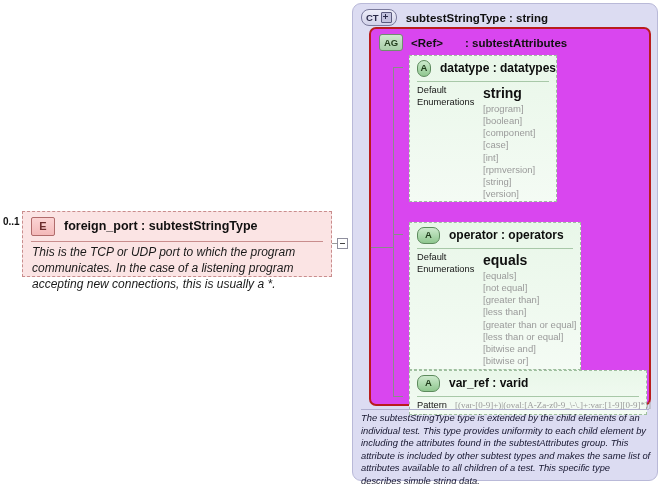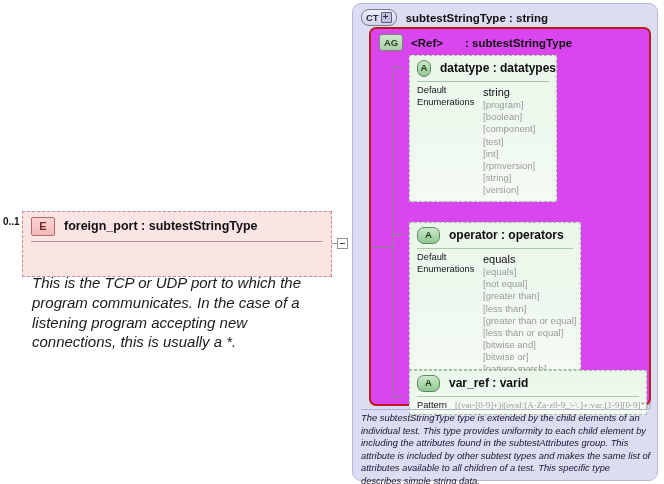--- a/index.html
+++ b/index.html
@@ -27,21 +27,21 @@
   }
   #elem-title{
     margin-left:9px;font-size:12.5px;font-weight:bold;color:#101010;
     white-space:nowrap;
   }
   #elem-divider{
     position:absolute;left:8px;right:8px;top:29px;height:1px;background:#c98d8d;
   }
   #elem-doc{
     position:absolute;left:9px;right:8px;top:33px;
-    font-size:15px;font-style:italic;color:#1a1a1a;line-height:1.32;margin-top:28px;
+    font-size:12px;font-style:italic;color:#1a1a1a;line-height:1.32;
   }
   #cardinality{
     position:absolute;left:3px;top:216px;font-size:10px;
     font-weight:bold;color:#111;
   }
 
   
   .conn-line{position:absolute;background:#9a9a9a;}
   #conn-h{left:332px;top:243px;width:12px;height:1px;}
   #expand-box{
@@ -115,21 +115,21 @@
   }
   .attr-name{margin-left:9px;font-size:12px;font-weight:bold;color:#0d0d0d;white-space:nowrap;}
   .attr-sep{position:absolute;left:7px;right:7px;top:25px;height:1px;background:#a8c8a8;}
   .attr-body{position:absolute;left:7px;top:29px;right:5px;}
   .lbl{
     font-size:9.3px;color:#151515;line-height:1.28;
   }
   .facet-row{display:flex;}
   .facet-labels{width:66px;flex:0 0 66px;}
   .facet-values{flex:1;}
-  .val-default{font-size:11px;font-weight:normal;color:#101010;line-height:1.28;}
+  .val-default{font-size:14px;font-weight:bold;color:#101010;line-height:1.28;}
   .val-enum{font-size:9.5px;color:#9a9a9a;line-height:1.28;white-space:nowrap;}
   .val-pattern{font-size:9px;color:#9a9a9a;line-height:1.28;white-space:nowrap;
     font-family:Liberation Serif, serif;}
 
   
   #desc-sep{position:absolute;left:361px;top:409px;width:288px;height:1px;background:#b0b0cf;}
   #ct-desc{
     position:absolute;left:361px;top:412px;width:290px;
     font-size:9.4px;font-style:italic;color:#15152e;line-height:1.33;
   }
@@ -159,21 +159,21 @@
         <span>CT</span>
         <span class="plus-box"></span>
       </span>
       <span id="ct-title">subtestStringType : string</span>
     </div>
 
     <div id="ag-panel">
       <div id="ag-head">
         <span class="badge-ag">AG</span>
         <span id="ag-ref">&lt;Ref&gt;</span>
-        <span id="ag-type">: subtestStringType</span>
+        <span id="ag-type">: subtestAttributes</span>
       </div>
 
       <div class="tree" style="left:22px;top:38px;width:1px;height:329px;"></div>
       <div class="tree" style="left:22px;top:38px;width:10px;height:1px;"></div>
       <div class="tree" style="left:22px;top:205px;width:10px;height:1px;"></div>
       <div class="tree" style="left:22px;top:367px;width:10px;height:1px;"></div>
       <div class="tree" style="left:0px;top:218px;width:22px;height:1px;"></div>
 
       <div class="attr-box" style="left:38px;top:26px;width:148px;height:147px;">
         <div class="attr-head">
@@ -185,21 +185,21 @@
           <div class="facet-row">
             <div class="facet-labels">
               <div class="lbl">Default</div>
               <div class="lbl">Enumerations</div>
             </div>
             <div class="facet-values">
               <div class="val-default">string</div>
               <div class="val-enum">[program]</div>
               <div class="val-enum">[boolean]</div>
               <div class="val-enum">[component]</div>
-              <div class="val-enum">[test]</div>
+              <div class="val-enum">[case]</div>
               <div class="val-enum">[int]</div>
               <div class="val-enum">[rpmversion]</div>
               <div class="val-enum">[string]</div>
               <div class="val-enum">[version]</div>
             </div>
           </div>
         </div>
       </div>
 
       <div class="attr-box" style="left:38px;top:193px;width:172px;height:148px;">

